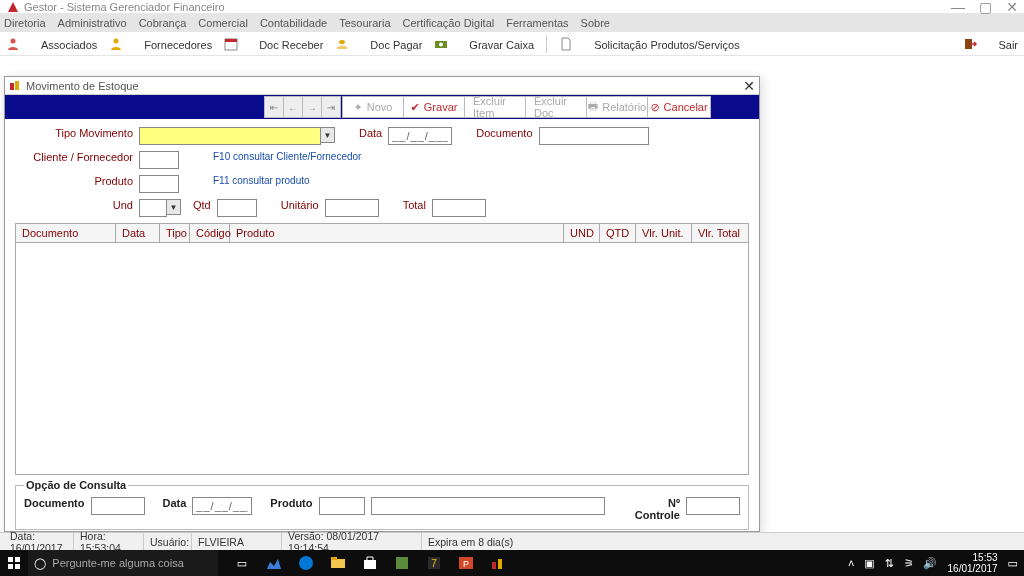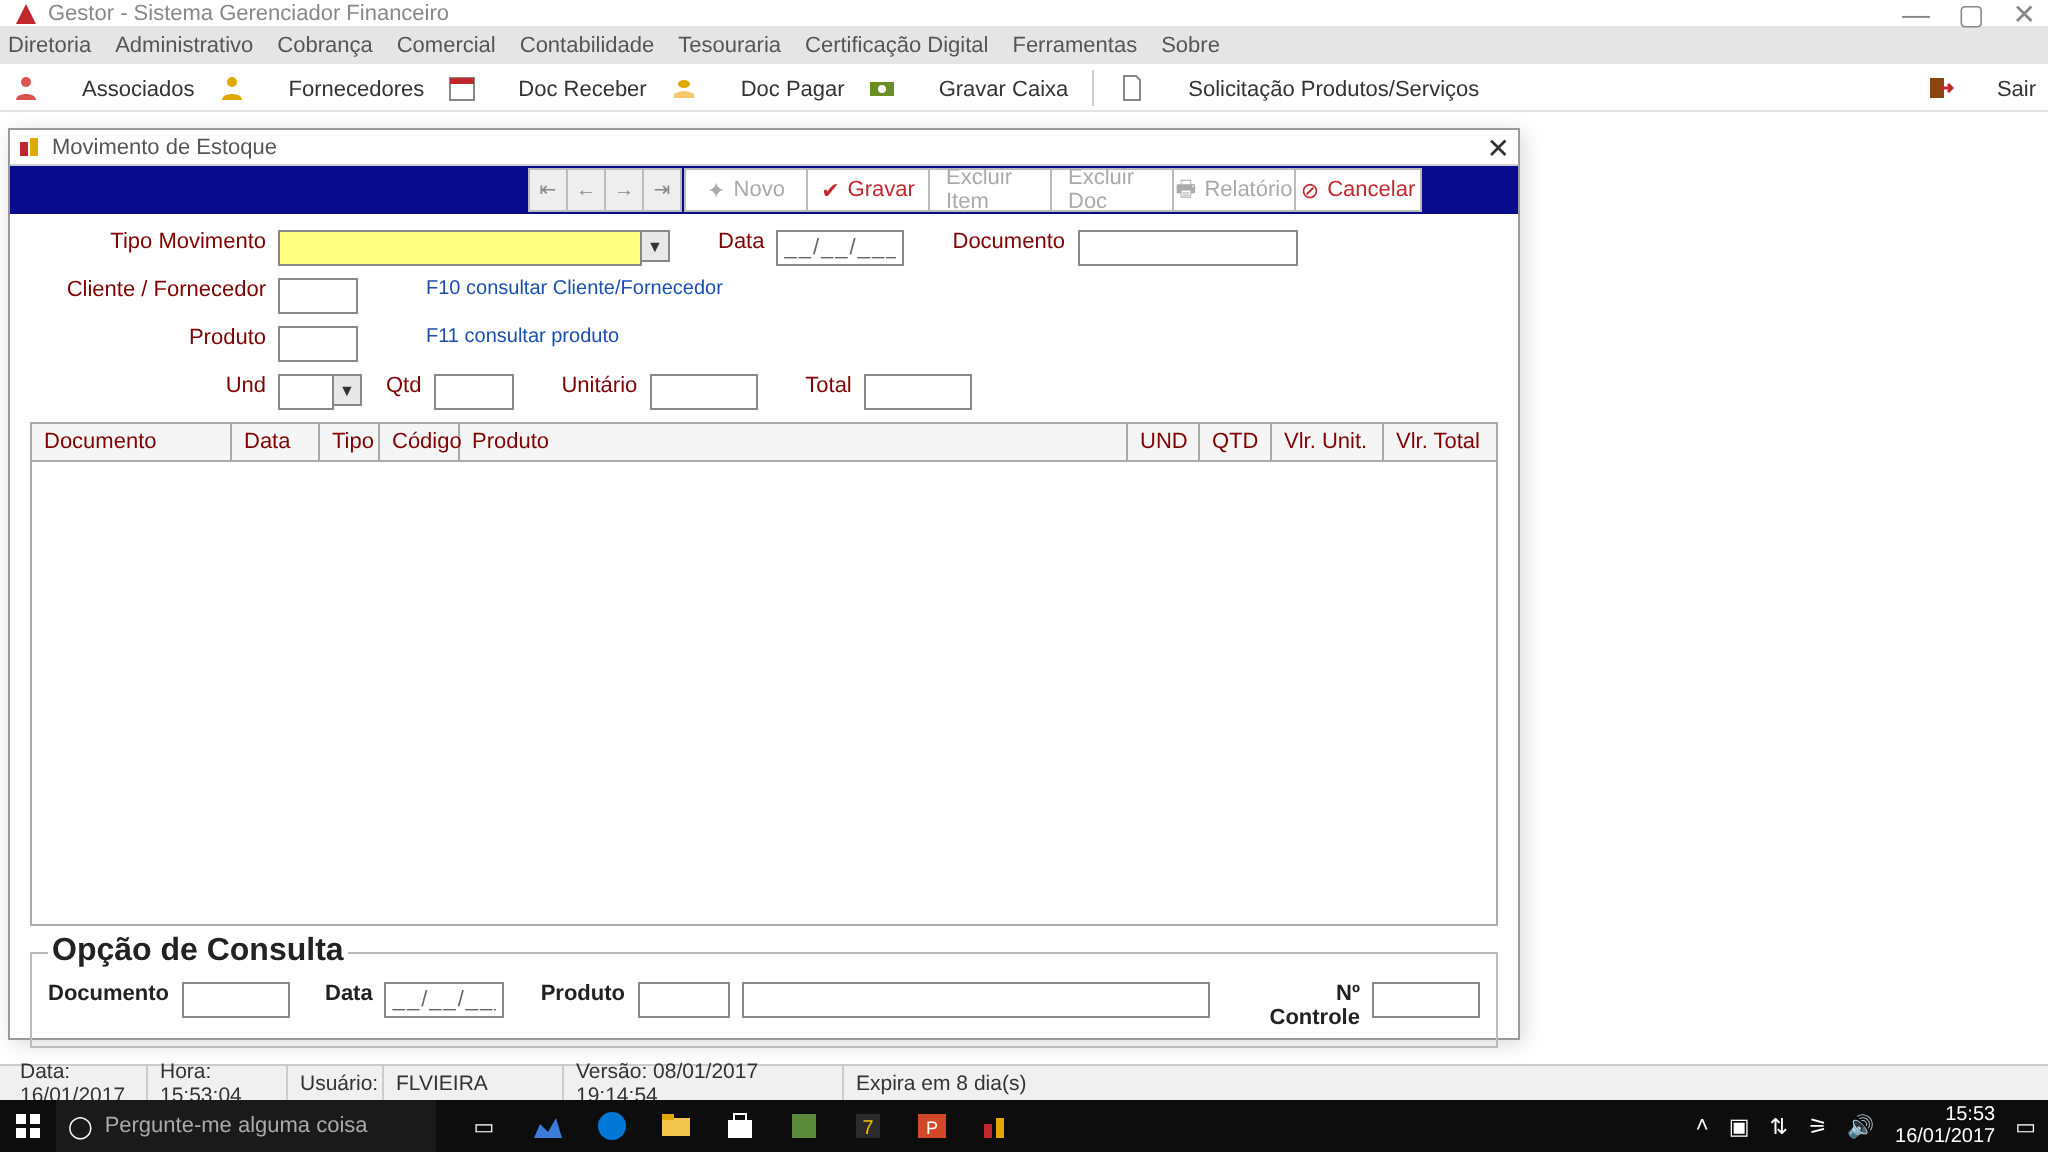--- a/index.html
+++ b/index.html
@@ -18,21 +18,21 @@
 
   
   .toolbar { height: 24px; display: flex; align-items: center; padding: 0 6px; gap: 12px; background: #fff; border-bottom: 1px solid #e5e5e5; }
   .toolbar .tbtn { display: flex; align-items: flex-end; gap: 21px; cursor: pointer; }
   .toolbar .ticon { width: 14px; height: 14px; display: inline-flex; align-items: center; justify-content: center; font-size: 12px; }
   .toolbar .spacer { flex: 1; }
   .ic-red { color: #d9534f; }
   .ic-yellow { color: #e0a800; }
 
   
-  .modal { position: absolute; left: 4px; top: 64px; width: 756px; height: 456px; border: 1px solid #999; background: #fff; box-shadow: 2px 2px 10px rgba(0,0,0,0.15); }
+  .modal { position: absolute; left: 4px; top: 76px; width: 756px; height: 456px; border: 1px solid #999; background: #fff; box-shadow: 2px 2px 10px rgba(0,0,0,0.15); }
   .modal-header { height: 18px; display: flex; align-items: center; padding: 0 4px; background: #fff; border-bottom: 1px solid #d0d0d0; }
   .modal-header .icon { width: 14px; height: 14px; margin-right: 3px; }
   .modal-header .title { font-size: 11px; color: #555; }
   .modal-header .close { margin-left: auto; cursor: pointer; font-size: 14px; color: #333; }
 
   .modal-bluebar { height: 24px; background: #0a0a8c; display: flex; align-items: center; padding-left: 260px; }
   .modal-bluebar .navgrp { display: flex; height: 22px; margin-right: 2px; }
   .modal-bluebar .navbtn { width: 20px; height: 22px; background: #eee; border: 1px solid #bbb; color: #888; display: flex; align-items: center; justify-content: center; font-size: 10px; margin-left: -1px; cursor: pointer; }
   .modal-bluebar .actbtn { height: 22px; background: #fff; border: 1px solid #bbb; display: flex; align-items: center; justify-content: center; gap: 4px; padding: 0 8px; margin-left: -1px; cursor: pointer; font-size: 11px; }
   .modal-bluebar .disabled { color: #aaa; }
@@ -49,21 +49,21 @@
   .hint { color: #1a4fb0; font-size: 10px; cursor: pointer; padding-left: 18px; }
 
   
   .table { border: 1px solid #aaa; margin-top: 6px; height: 252px; overflow: hidden; }
   .thead { display: flex; background: #f5f5f5; border-bottom: 1px solid #aaa; }
   .th { border-right: 1px solid #aaa; padding: 2px 6px; color: #800000; font-size: 11px; height: 18px; display: flex; align-items: center; }
   .tbody { height: 230px; background: #fff; }
 
   
   fieldset { border: 1px solid #bbb; margin-top: 4px; padding: 6px 8px 8px 8px; }
-  legend { font-weight: bold; font-size: 16px; padding: 0 2px; color: #222; }
+  legend { font-weight: bold; font-size: 11px; padding: 0 2px; color: #222; }
   fieldset .form-row { margin-bottom: 0; }
   fieldset .lbl { color: #222; font-weight: bold; }
 
   
   .statusbar { position: absolute; left: 0; right: 0; top: 532px; height: 18px; background: #f0f0f0; border-top: 1px solid #ccc; display: flex; align-items: center; font-size: 10.5px; color: #333; padding: 0 4px; gap: 0; }
   .statusbar .cell { border-right: 1px solid #ccc; padding: 0 6px; height: 100%; display: flex; align-items: center; }
 
   
   .taskbar { position: absolute; left: 0; right: 0; bottom: 0; height: 26px; background: #0d0d0d; display: flex; align-items: center; }
   .taskbar .start { width: 28px; height: 26px; display: flex; align-items: center; justify-content: center; color: #fff; cursor: pointer; }

